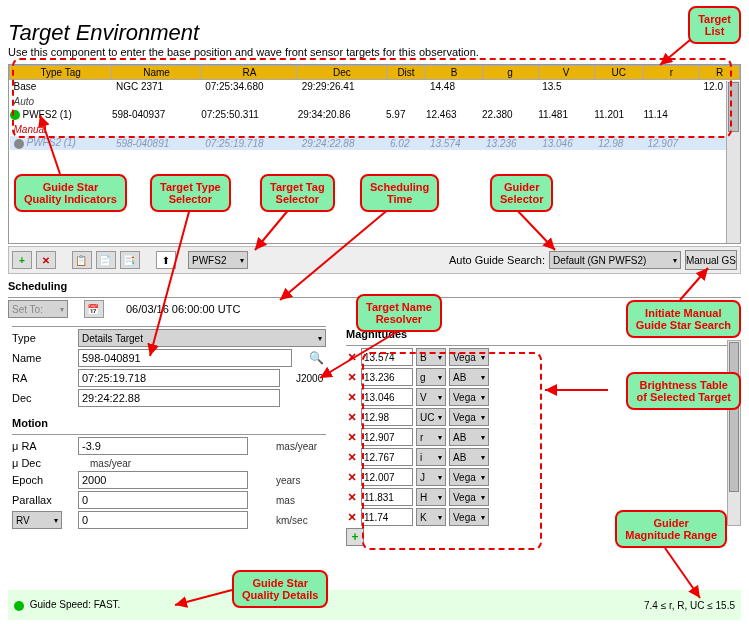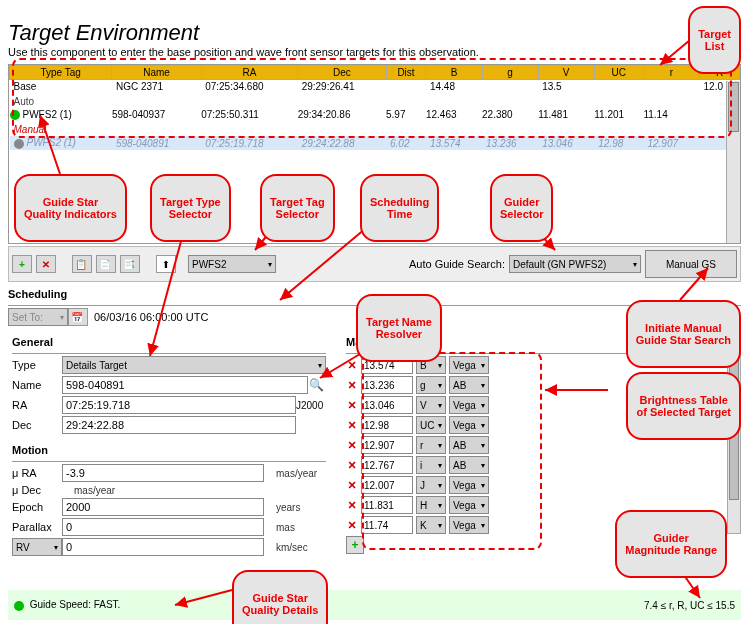--- a/index.html
+++ b/index.html
@@ -4,47 +4,47 @@
 <style>
 *{box-sizing:border-box;margin:0;padding:0;font-family:Arial,sans-serif}
 body{background:#fff;width:749px;height:624px;position:relative;font-size:11px;color:#000}
 .title{font-size:22px;font-weight:normal;font-style:italic;padding:20px 8px 0}
 .subtitle{padding:0 8px 6px;font-size:11px}
 .table-wrap{border:1px solid #999;margin:0 8px;height:180px;position:relative;background:#fff;overflow:hidden}
 table{width:100%;border-collapse:collapse;font-size:11px}
 th{background:#eab308;border:1px solid #aaa;padding:1px 3px;font-weight:normal;text-align:center;font-size:10px}
 td{padding:1px 4px;font-size:10px;white-space:nowrap}
 tr.base td{font-weight:normal}
-tr.auto td{color:#444;padding-top:3px}
+tr.auto td{font-style:italic;color:#444;padding-top:3px}
 tr.pwfs td{padding-left:0}
 tr.man td{font-style:italic;color:#c00;padding-top:3px}
 tr.pwfs2 td{font-style:italic;color:#8898b8;background:#d8e8f8}
 .dot{display:inline-block;width:10px;height:10px;border-radius:50%;vertical-align:middle;margin-right:3px}
 .dot-g{background:#0b0}
 .dot-gray{background:#888}
 .toolbar{margin:2px 8px;padding:3px;border:1px solid #bbb;background:#eee;display:flex;align-items:center;gap:4px}
 .tbtn{width:20px;height:18px;border:1px solid #999;background:#ddd;display:inline-flex;align-items:center;justify-content:center;font-size:10px;cursor:pointer}
 .sel{height:18px;border:1px solid #888;background:#d4d4d4;font-size:10px;padding:0 15px 0 3px;display:inline-flex;align-items:center;position:relative;cursor:pointer}
 .sel::after{content:"▾";position:absolute;right:3px;font-size:8px}
-.btn{height:28px;border:1px solid #888;background:#ddd;font-size:10px;padding:0 20px;display:inline-flex;align-items:center;cursor:pointer}
+.btn{height:20px;border:1px solid #888;background:#ddd;font-size:10px;padding:0 0;display:inline-flex;align-items:center;cursor:pointer}
 .group{margin:4px 8px;border:none}
 .legend{font-weight:bold;font-size:11px;padding:2px 0}
-.row{display:flex;align-items:center;margin:2px 0;gap:0}
+.row{display:flex;align-items:center;margin:2px 0;gap:16px}
 .lbl{width:50px;font-size:11px}
 .inp{height:18px;border:1px solid #888;background:#fff;padding:0 3px;font-size:11px;flex:1}
 .cols{display:flex;margin:4px 4px;gap:4px}
 .col-l{width:330px}
 .col-r{flex:1;position:relative}
 .magrow{display:flex;align-items:center;gap:3px;margin:2px 0}
 .mx{color:#c00;font-weight:bold;width:12px;text-align:center;cursor:pointer}
 .mv{width:52px;height:18px;border:1px solid #888;background:#fff;padding:0 2px;font-size:10px}
 .mb{width:30px}
 .ms{width:40px}
 .statusbar{position:absolute;bottom:4px;left:8px;right:8px;height:30px;background:#e5ffe5;display:flex;align-items:center;padding:0 6px;font-size:10px;justify-content:space-between}
-.callout{position:absolute;border:2px solid #e00;border-radius:16px;background:#e5e5e5;padding:20px 8px;font-size:11px;color:#e00;text-align:center;z-index:50;font-weight:bold}
+.callout{position:absolute;border:2px solid #e00;border-radius:8px;background:#86efac;padding:5px 8px;font-size:11px;color:#e00;text-align:center;z-index:50;font-weight:bold}
 .dashbox{position:absolute;border:2px dashed #e00;border-radius:8px;z-index:40;pointer-events:none}
 .arrow{position:absolute;z-index:45;pointer-events:none}
 hr.sep{margin:3px 0 1px;border:none;border-top:1px solid #999}
 .vsb{position:absolute;right:0;top:16px;bottom:0;width:14px;background:#e4e4e4;border-left:1px solid #aaa}
 .vsb-t{height:50px;background:#bfbfbf;border:1px solid #888;margin:1px}
 .scrollr{position:absolute;right:4px;top:18px;width:14px;height:186px;background:#e4e4e4;border:1px solid #aaa}
 .scrollr-t{height:150px;background:#bfbfbf;border:1px solid #888;margin:1px}
 .addmag{width:18px;height:18px;border:1px solid #888;background:#ddd;color:#0a0;font-weight:bold;display:inline-flex;align-items:center;justify-content:center;font-size:12px;cursor:pointer}
 .unit{font-size:10px;color:#333;margin-left:12px}
 .sidelbl{font-size:10px;position:absolute;right:0}
@@ -129,41 +129,40 @@
 <div class="toolbar">
 <span class="tbtn" style="color:#0a0;font-weight:bold">+</span>
 <span class="tbtn" style="color:#c00;font-weight:bold">✕</span>
 <span style="width:8px"></span>
 <span class="tbtn">📋</span>
 <span class="tbtn">📄</span>
 <span class="tbtn">📑</span>
 <span style="width:8px"></span>
 <span class="tbtn" style="background:#fff">⬆</span>
 <span style="width:4px"></span>
-<span class="sel" style="width:88px">PWFS2</span>
+<span class="sel" style="width:60px">PWFS2</span>
 <span style="flex:1"></span>
 <span>Auto Guide Search:</span>
 <span class="sel" style="width:132px">Default (GN PWFS2)</span>
 <span class="btn">Manual GS</span>
 </div>
 
 <div class="group">
 <div class="legend">Scheduling</div>
 <hr class="sep">
 <div class="row">
 <span class="sel" style="color:#888;width:60px">Set To:</span>
 <span class="tbtn">📅</span>
 <span style="margin-left:6px">06/03/16 06:00:00 UTC</span>
 </div>
 </div>
 
 <div class="cols">
 <div class="col-l">
  <div class="group">
-  <div class="legend">General</div>
         <hr class="sep">
   <div class="row">
           <span class="lbl">Type</span>
           <span class="sel" style="flex:1">Details Target</span>
         </div>
   <div class="row">
           <span class="lbl">Name</span>
           <input class="inp" value="598-040891" style="">
           <span class="resolver">🔍</span>
         </div>

